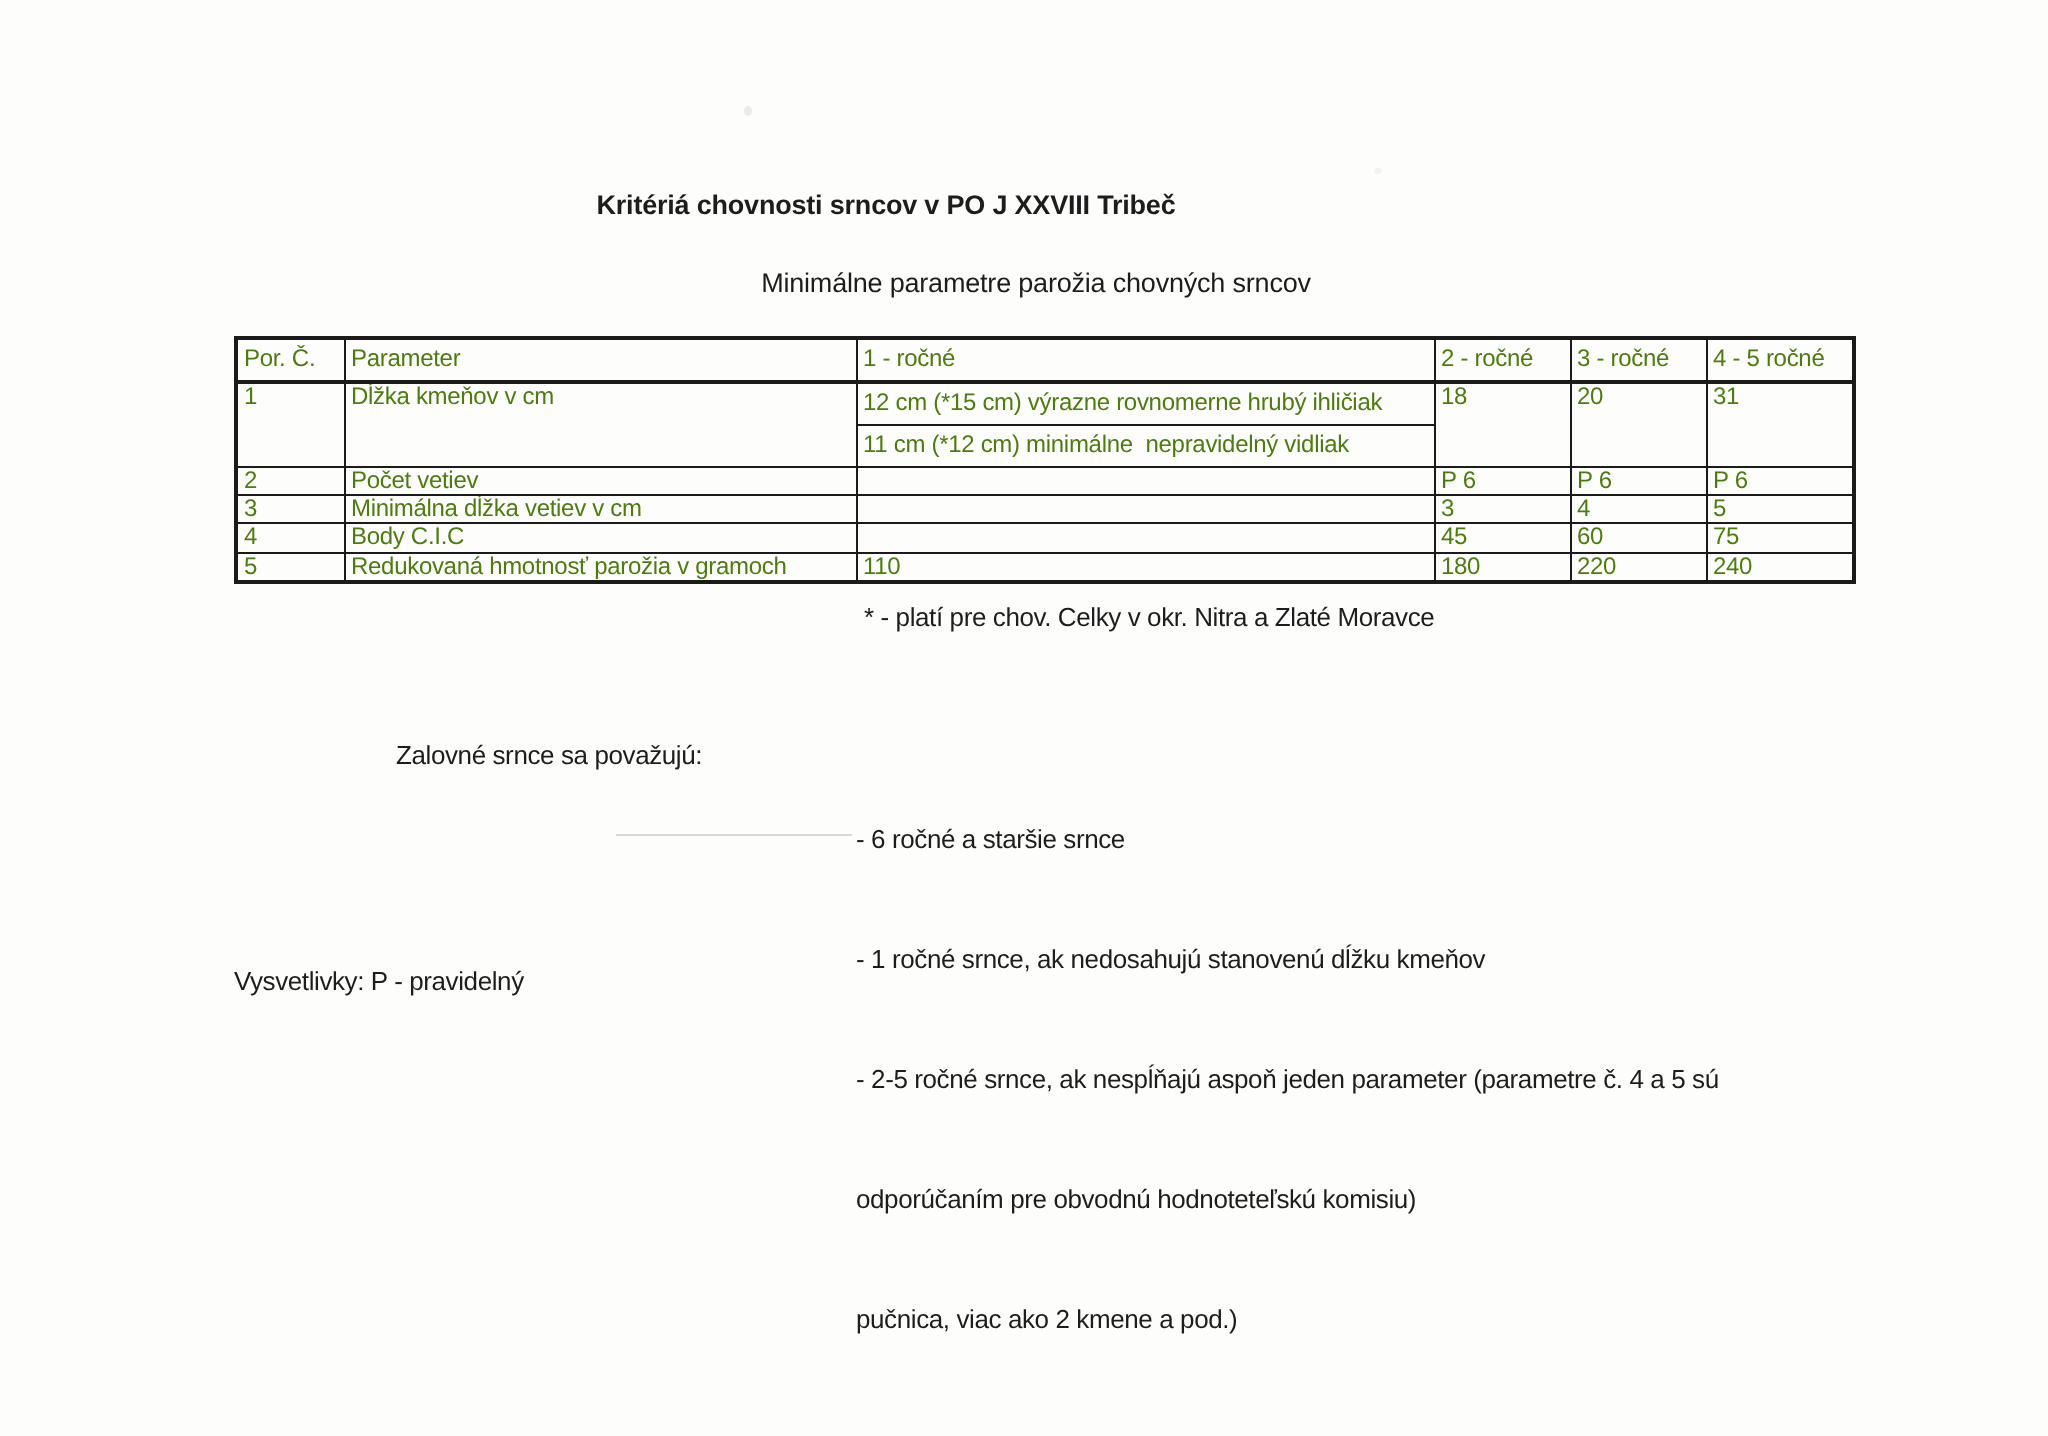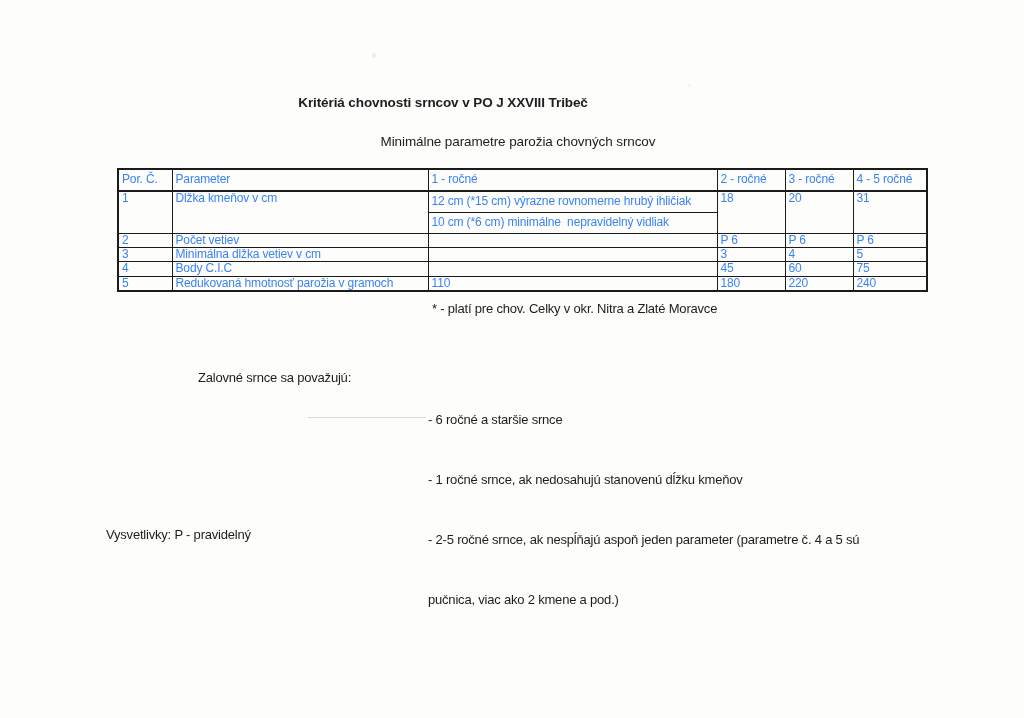--- a/index.html
+++ b/index.html
@@ -51,21 +51,21 @@
   table.criteria {
     position: absolute;
     left: 117px;
     top: 168px;
     width: 809px;
     table-layout: fixed;
     border-collapse: collapse;
     border: 2px solid #1b1b1b;
     font-size: 12px;
     letter-spacing: -0.15px;
-    color: #3b82f6;
+    color: #4d7c0f;
   }
   table.criteria td {
     border: 1px solid #1b1b1b;
     padding: 0 3px;
     overflow: hidden;
     line-height: 1.1;
   }
   tr.hdr td { border-bottom-width: 2px; height: 20px; vertical-align: middle; }
   td.b-left { border-left-width: 2px; }
   td.center { }
@@ -100,25 +100,24 @@
   .artifact-line {
     position: absolute;
     left: 308px;
     top: 417px;
     width: 118px;
     height: 1px;
     background: #d9d9d6;
   }
   .legend {
     position: absolute;
-    left: 106px;
+    left: 117px;
     top: 483px;
     font-size: 13px;
     letter-spacing: -0.2px;
-    margin-top: 44px;
   }
 </style>
 </head>
 <body>
 
 <div class="page">
 
   <div class="speck" style="left:372px;top:53px;width:4px;height:5px;"></div>
   <div class="speck" style="left:687px;top:84px;width:4px;height:3px;opacity:.2;"></div>
 
@@ -145,21 +144,21 @@
       </tr>
       <tr class="r1a">
         <td class="center vtop" rowspan="2">1</td>
         <td class="left vtop" rowspan="2">Dĺžka kmeňov v cm</td>
         <td class="left sub">12 cm (*15 cm) výrazne rovnomerne hrubý ihličiak</td>
         <td class="center vtop b-left" rowspan="2">18</td>
         <td class="center vtop" rowspan="2">20</td>
         <td class="center vtop" rowspan="2">31</td>
       </tr>
       <tr class="r1b">
-        <td class="left sub">10 cm (*6 cm) minimálne  nepravidelný vidliak</td>
+        <td class="left sub">11 cm (*12 cm) minimálne  nepravidelný vidliak</td>
       </tr>
       <tr class="small">
         <td class="center">2</td>
         <td class="left">Počet vetiev</td>
         <td class="center"></td>
         <td class="center b-left">P 6</td>
         <td class="center">P 6</td>
         <td class="center">P 6</td>
       </tr>
       <tr class="small">
@@ -192,18 +191,19 @@
   <div class="footnote">* - platí pre chov. Celky v okr. Nitra a Zlaté Moravce</div>
 
   <div class="zalovne-label">Zalovné srnce sa považujú:</div>
 
   <div class="artifact-line"></div>
 
   <div class="zalovne-lines">
     <div>- 6 ročné a staršie srnce</div>
     <div>- 1 ročné srnce, ak nedosahujú stanovenú dĺžku kmeňov</div>
     <div>- 2-5 ročné srnce, ak nespĺňajú aspoň jeden parameter (parametre č. 4 a 5 sú</div>
+    <div>odporúčaním pre obvodnú hodnoteteľskú komisiu)</div>
     <div>pučnica, viac ako 2 kmene a pod.)</div>
   </div>
 
   <div class="legend">Vysvetlivky: P - pravidelný</div>
 
 </div>
 
 </body></html>

